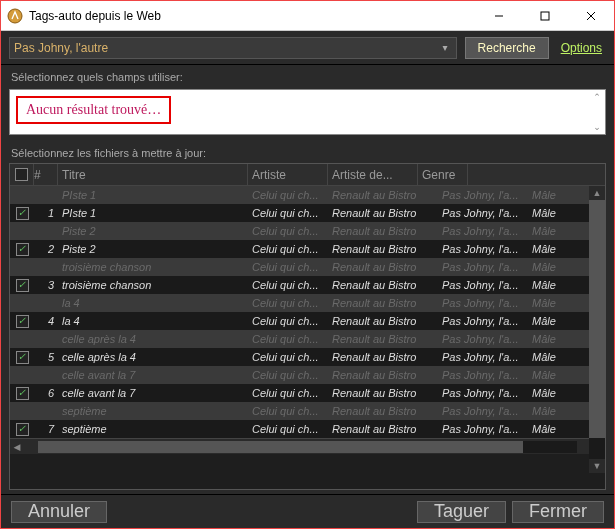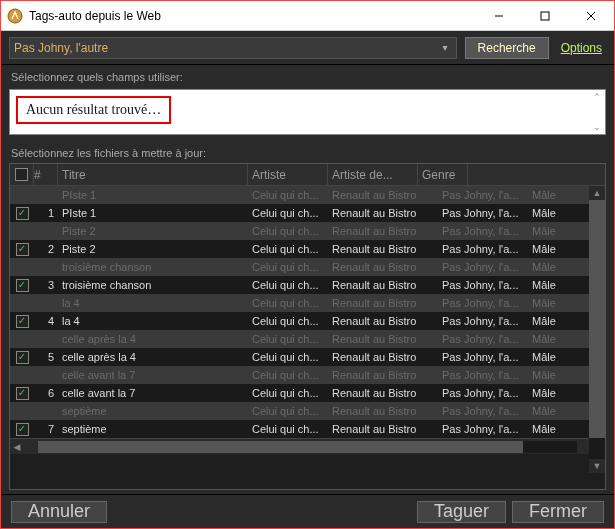--- a/index.html
+++ b/index.html
@@ -11,34 +11,34 @@
   .titlebar .title { flex: 1; font-size: 12px; color: #000; }
   .winbtn { width: 46px; height: 30px; display: flex; align-items: center; justify-content: center; color: #000; }
   .toolbar { height: 34px; background: #2a2a2a; display: flex; align-items: center; padding: 4px 8px; gap: 8px; border-bottom: 1px solid #000; }
   .search-wrap { flex: 1; display: flex; align-items: center; background: #3a3a3a; border: 1px solid #555; height: 22px; padding: 0 4px; }
   .search-input { flex: 1; background: transparent; border: none; color: #d9b26a; font-size: 12px; outline: none; }
   .chevdown { color: #aaa; font-size: 10px; padding: 0 4px; }
   .tbtn { background: #555; color: #fef9c3; border: 1px solid #777; height: 22px; padding: 0 12px; font-size: 12px; display: flex; align-items: center; }
   .tlink { color: #bef264; font-size: 12px; text-decoration: underline; padding: 0 4px; }
   .section-label { color: #aaa; font-size: 11px; padding: 6px 10px 4px 10px; background: #2a2a2a; }
   .resultbox { margin: 2px 8px 6px 8px; background: #fff; border: 1px solid #888; height: 46px; display: flex; align-items: flex-start; padding: 6px; position: relative; }
-  .resultbox .msg { border: 2px solid #e60000; padding: 4px 8px; color: #0f172a; font-family: "Times New Roman", serif; font-size: 14px; }
+  .resultbox .msg { border: 2px solid #e60000; padding: 4px 8px; color: #be185d; font-family: "Times New Roman", serif; font-size: 14px; }
   .resultbox .scrollhint { position: absolute; right: 2px; top: 2px; bottom: 2px; width: 12px; display: flex; flex-direction: column; justify-content: space-between; color: #888; font-size: 9px; align-items: center; }
   .tablewrap { flex: 1; margin: 0 8px 4px 8px; border: 1px solid #555; display: flex; flex-direction: column; background: #1e1e1e; overflow: hidden; position: relative; }
   .header-row { display: flex; background: #2e2e2e; color: #9a9a9a; font-size: 12px; height: 22px; align-items: center; border-bottom: 1px solid #444; }
   .col-chk { width: 24px; display: flex; justify-content: center; }
   .col-num { width: 24px; text-align: right; padding-right: 4px; }
   .col-title { width: 190px; padding-left: 4px; }
   .col-artist { width: 80px; padding-left: 4px; }
   .col-album { width: 110px; padding-left: 4px; }
   .col-albartist { width: 90px; padding-left: 4px; }
   .col-genre { width: 50px; padding-left: 4px; }
   .header-row > div { overflow: hidden; white-space: nowrap; text-overflow: ellipsis; border-right: 1px solid #444; height: 100%; display: flex; align-items: center; }
   .rows { overflow: hidden; }
-  .row { display: flex; height: 18px; align-items: center; color: #ccc; font-size: 11px; }
+  .row { display: flex; height: 18px; align-items: center; color: #ccc; font-size: 11px; font-style: italic; }
   .row > div { overflow: hidden; white-space: nowrap; text-overflow: ellipsis; padding-left: 4px; }
   .row .col-chk { padding-left: 0; }
   .row .col-num { text-align: right; padding-right: 4px; padding-left: 0; }
   .row.dim { color: #6a6a6a; }
   .row.stripe { background: #3a3a3a; }
   .row.dark { background: #1a1a1a; }
   .row.normal { color: #ddd; }
   .chk { width: 13px; height: 13px; border: 1px solid #888; background: #222; display: flex; align-items: center; justify-content: center; color: #5cb85c; font-size: 10px; line-height: 1; }
   .hscroll { height: 16px; background: #2a2a2a; display: flex; align-items: center; border-top: 1px solid #444; }
   .hscroll .track { flex: 1; height: 12px; background: #1a1a1a; position: relative; margin: 0 14px; }

